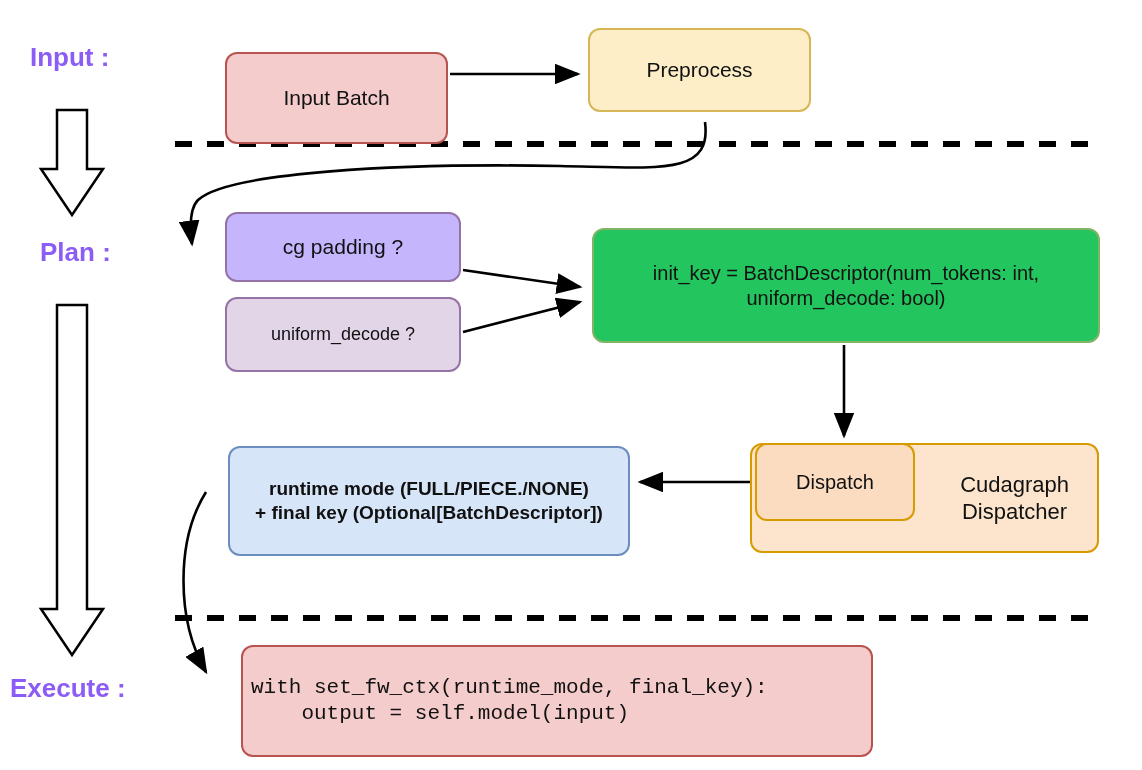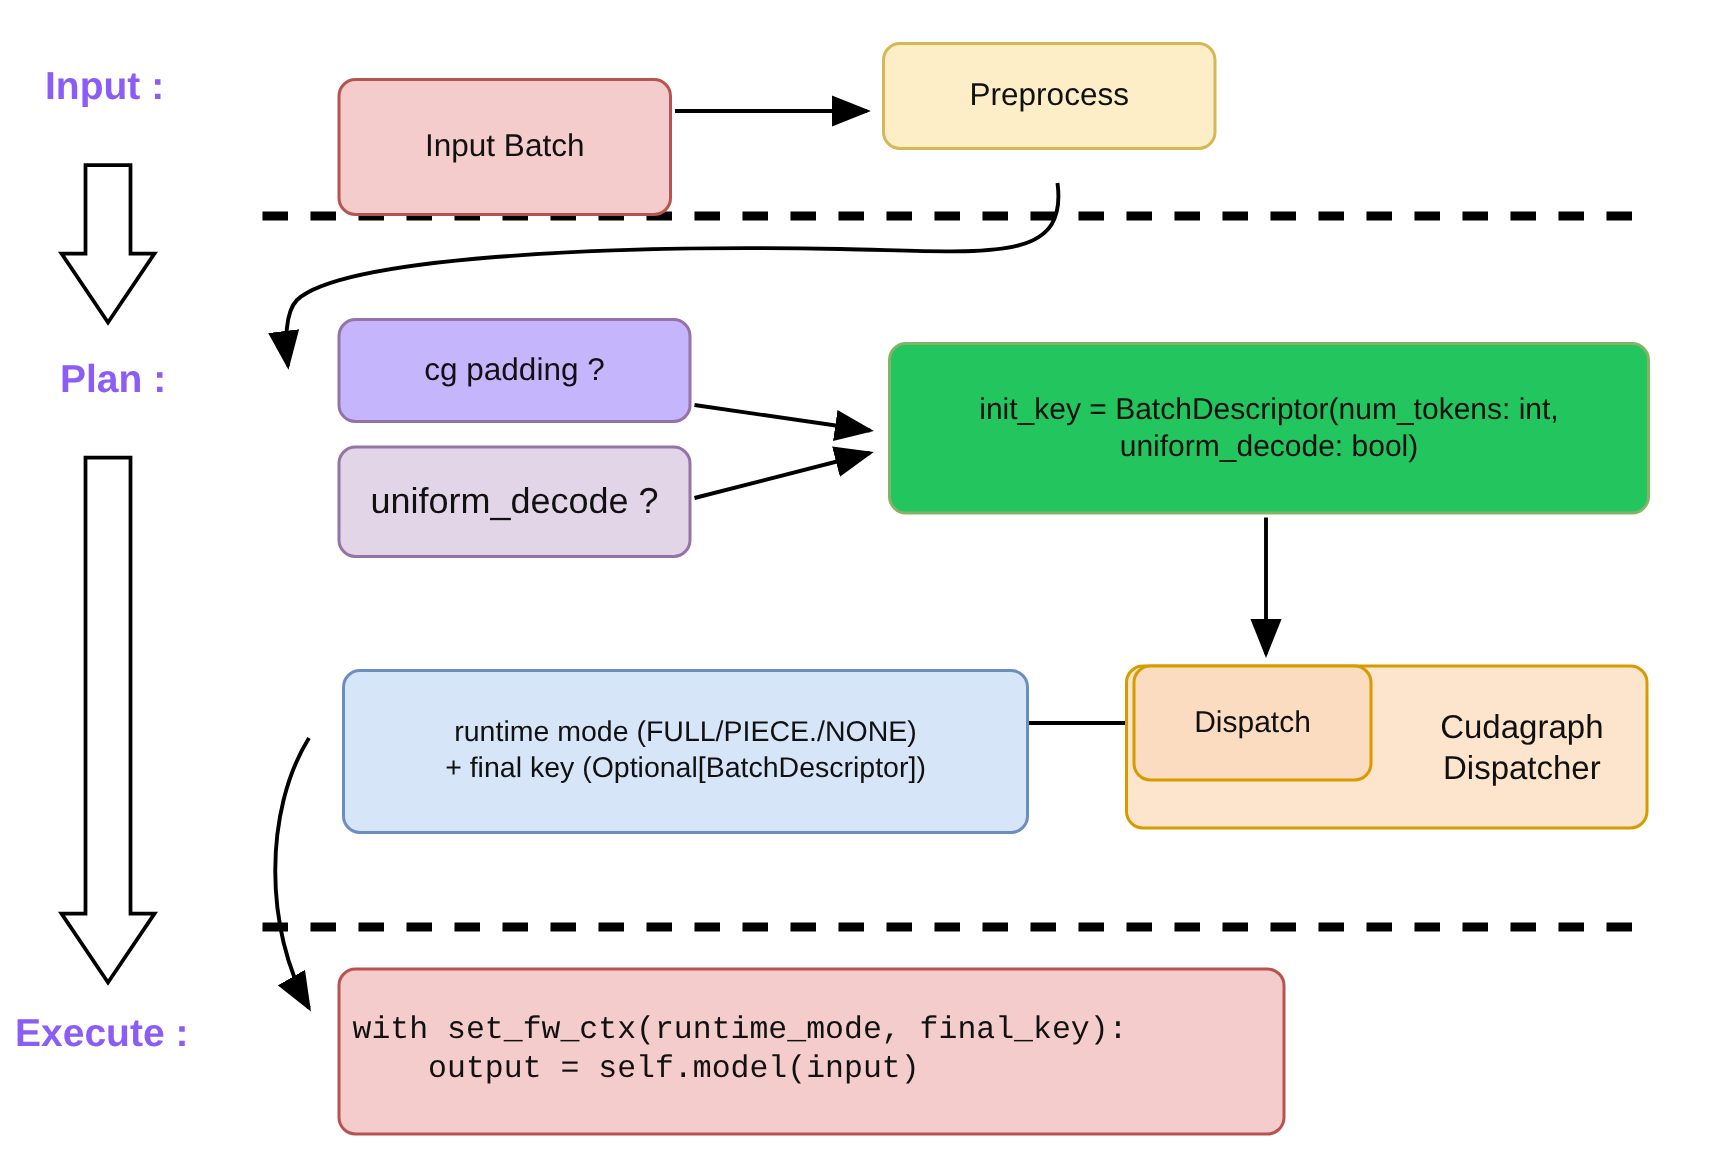--- a/index.html
+++ b/index.html
@@ -43,20 +43,21 @@
     font-weight: bold;
     color: #8b5cf6;
     white-space: nowrap;
   }
   .code-node {
     font-family: "Liberation Mono", monospace;
     justify-content: flex-start;
     text-align: left;
     padding-left: 8px;
     white-space: pre;
+    margin-left: 16px;
   }
 </style>
 </head>
 <body>
 
 <div id="stage">
 
   <svg class="svg-layer" viewBox="0 0 1142 770">
     <defs>
       <marker id="arrowhead" markerWidth="10" markerHeight="8" refX="9" refY="4" orient="auto" markerUnits="strokeWidth">
@@ -82,27 +83,27 @@
       </g>
   </svg>
 
   <div id="labels-host">
       <div class="stage-label" style="left: 30px; top: 42px; font-size: 26px;">Input :</div>
       <div class="stage-label" style="left: 40px; top: 237px; font-size: 26px;">Plan :</div>
       <div class="stage-label" style="left: 10px; top: 673px; font-size: 26px;">Execute :</div>
     </div>
   <div id="nodes-host">
       <div class="node" style="left: 225px; top: 28px; width: 223px; height: 92px; background: rgb(245, 204, 204); border-color: rgb(184, 84, 80); font-size: 21px; z-index: 10; margin-top: 24px;"><span>Input Batch</span></div>
-      <div class="node" style="left: 588px; top: 28px; width: 223px; height: 72px; background: rgb(253, 238, 200); border-color: rgb(214, 182, 86); font-size: 21px; z-index: 11;"><span>Preprocess</span></div>
+      <div class="node" style="left: 588px; top: 28px; width: 223px; height: 84px; background: rgb(253, 238, 200); border-color: rgb(214, 182, 86); font-size: 21px; z-index: 11;"><span>Preprocess</span></div>
       <div class="node" style="left: 225px; top: 212px; width: 236px; height: 70px; background: #c4b5fd; border-color: rgb(150, 115, 166); font-size: 21px; z-index: 12;"><span>cg padding ?</span></div>
-      <div class="node" style="left: 225px; top: 297px; width: 236px; height: 75px; background: rgb(227, 213, 232); border-color: rgb(150, 115, 166); font-size: 24px; z-index: 13;"><span>uniform_decode ?</span></div>
+      <div class="node" style="left: 225px; top: 297px; width: 236px; height: 75px; background: rgb(227, 213, 232); border-color: rgb(150, 115, 166); font-size: 18px; z-index: 13;"><span>uniform_decode ?</span></div>
       <div class="node" style="left: 592px; top: 228px; width: 508px; height: 115px; background: #22c55e; border-color: rgb(130, 179, 102); font-size: 20px; z-index: 14;"><span>init_key = BatchDescriptor(num_tokens: int,
 uniform_decode: bool)</span></div>
       <div class="node" style="left: 750px; top: 443px; width: 349px; height: 110px; background: rgb(252, 229, 204); border-color: rgb(215, 155, 0); font-size: 22px; justify-content: flex-end; padding-right: 28px; z-index: 15;"><span>Cudagraph
 Dispatcher</span></div>
       <div class="node" style="left: 755px; top: 443px; width: 160px; height: 78px; background: rgb(251, 220, 192); border-color: rgb(215, 155, 0); font-size: 20px; z-index: 16;"><span>Dispatch</span></div>
-      <div class="node" style="left: 228px; top: 446px; width: 458px; height: 110px; background: rgb(215, 229, 248); border-color: rgb(108, 142, 191); font-size: 19px; z-index: 17;"><span>runtime mode (FULL/PIECE./NONE)
+      <div class="node" style="left: 228px; top: 446px; width: 402px; height: 110px; background: rgb(215, 229, 248); border-color: rgb(108, 142, 191); font-size: 19px; z-index: 17; font-weight: bold;"><span>runtime mode (FULL/PIECE./NONE)
 + final key (Optional[BatchDescriptor])</span></div>
       <div class="node code-node" style="left: 225px; top: 645px; width: 632px; height: 112px; background: rgb(245, 204, 204); border-color: rgb(184, 84, 80); font-size: 21px; z-index: 18;"><span>with set_fw_ctx(runtime_mode, final_key):
     output = self.model(input)</span></div>
     </div>
 
 </div>
 
 </body></html>

